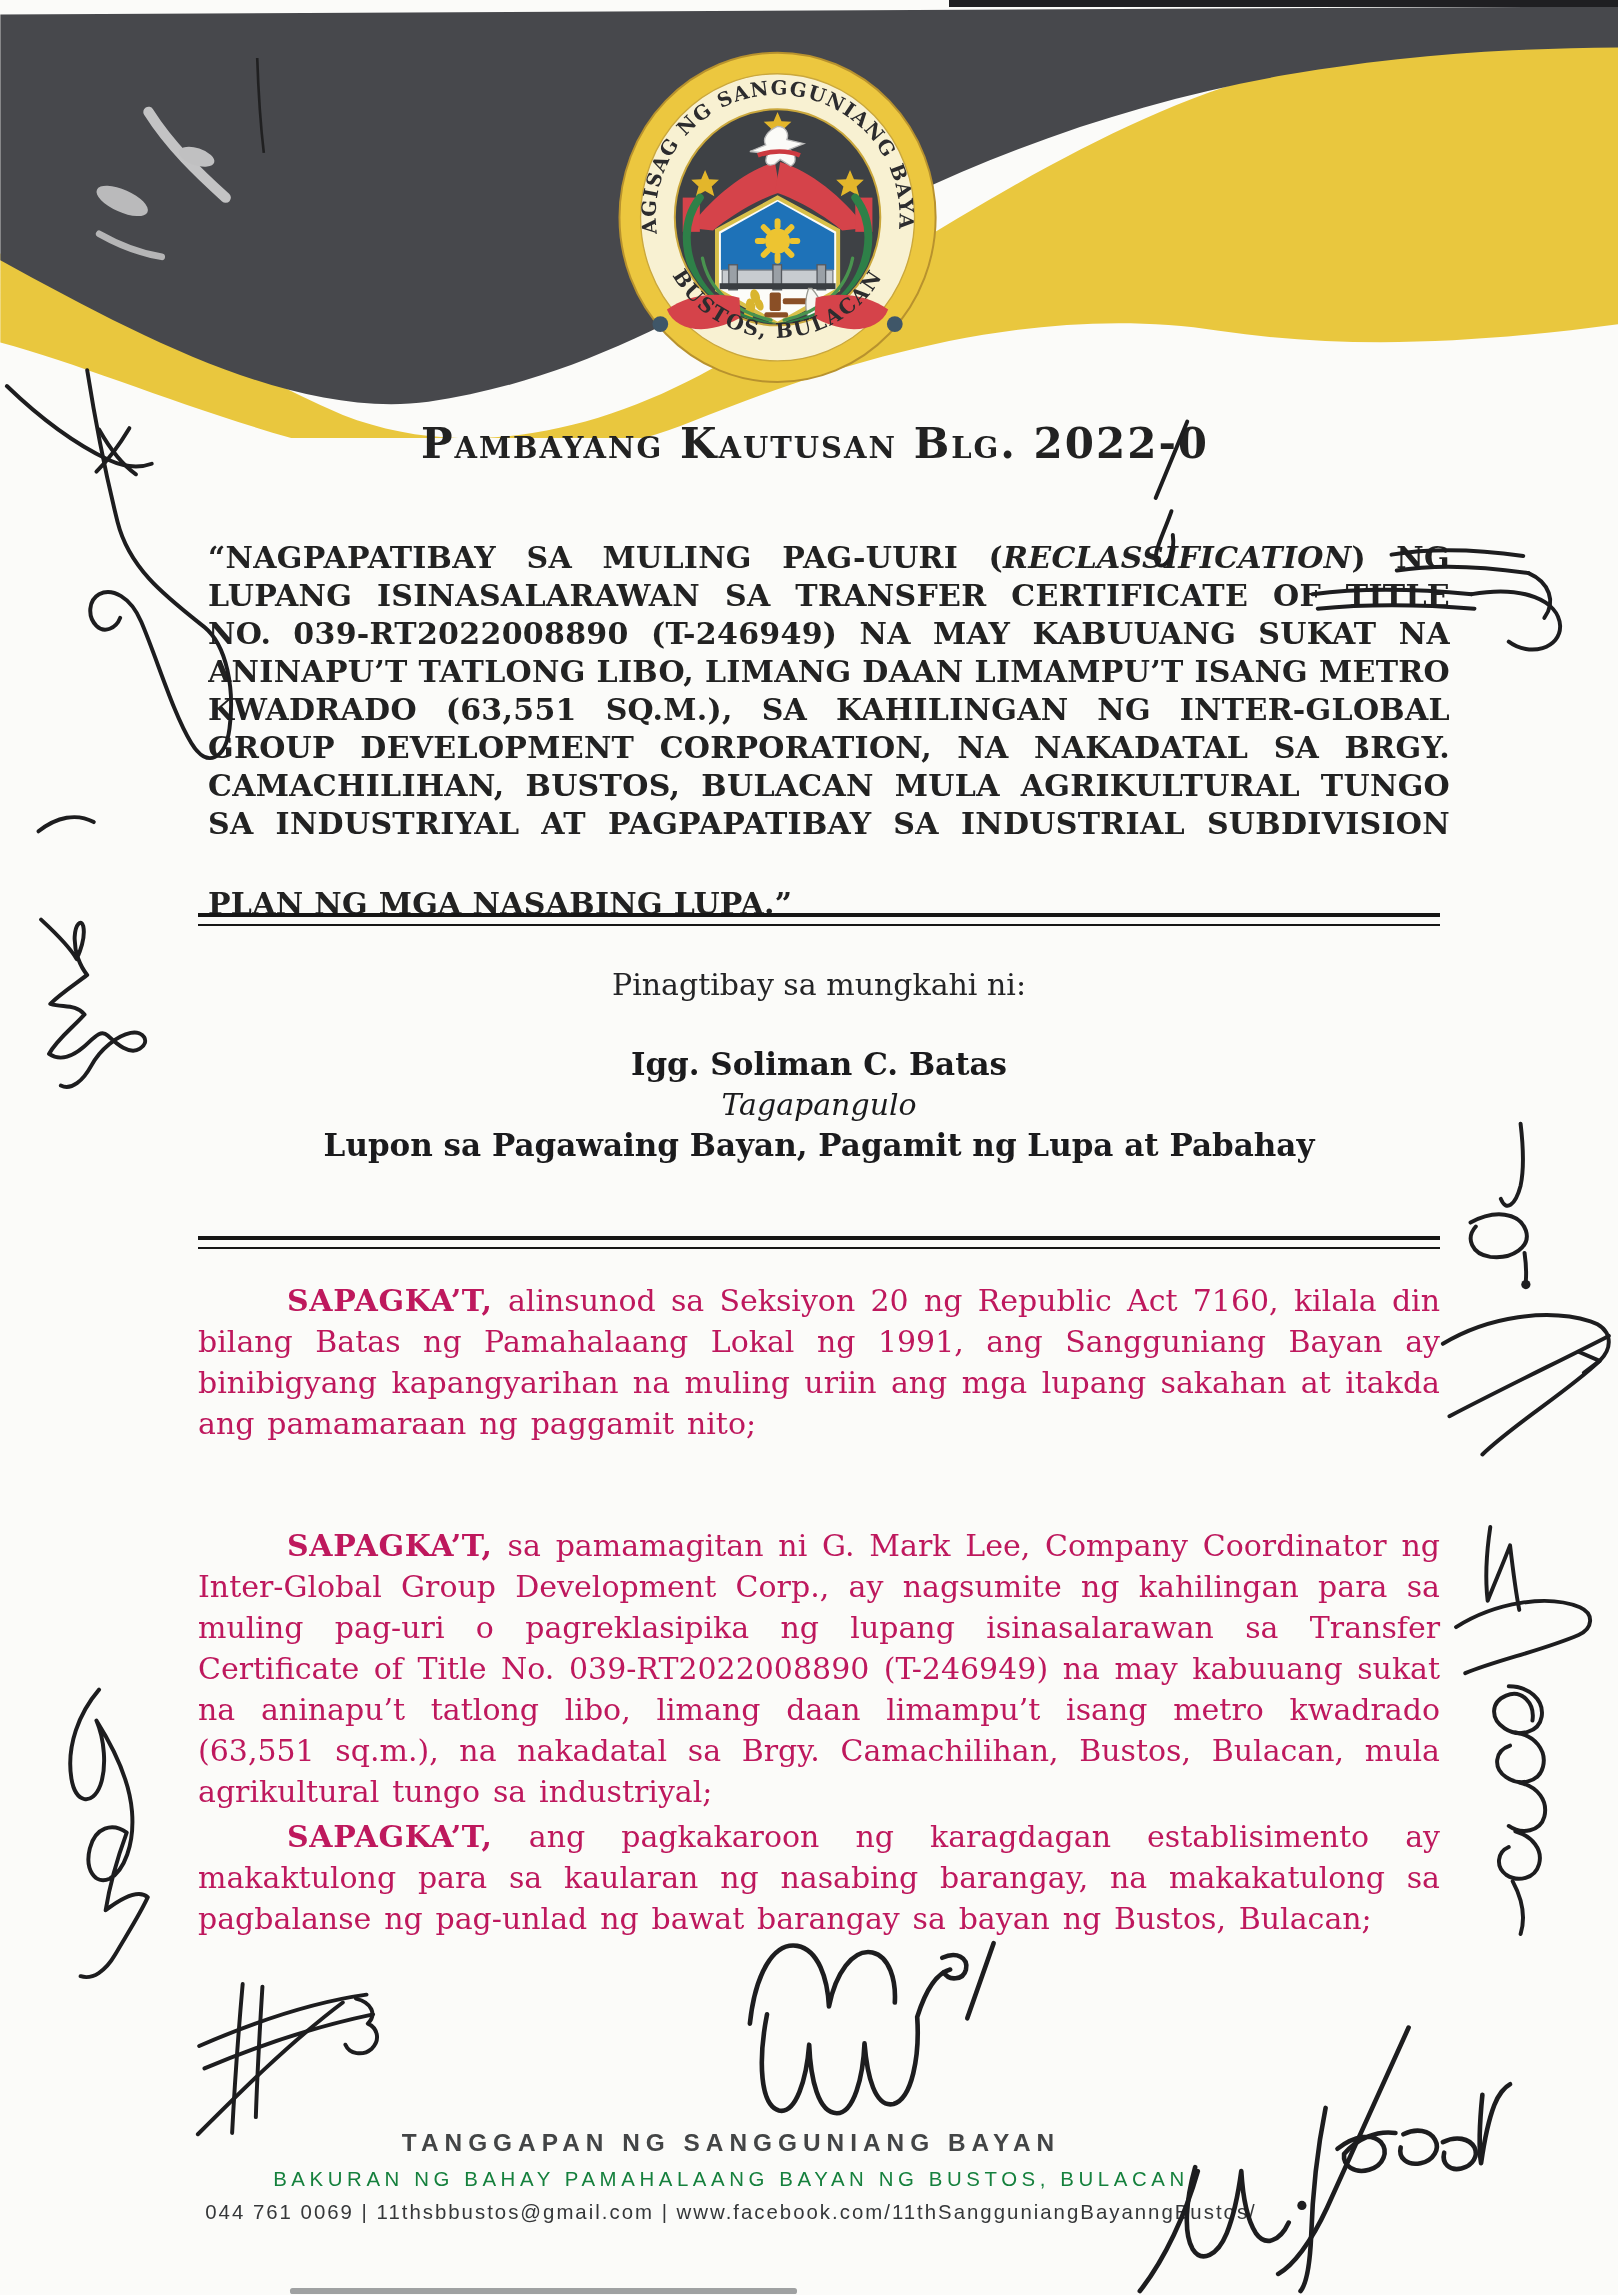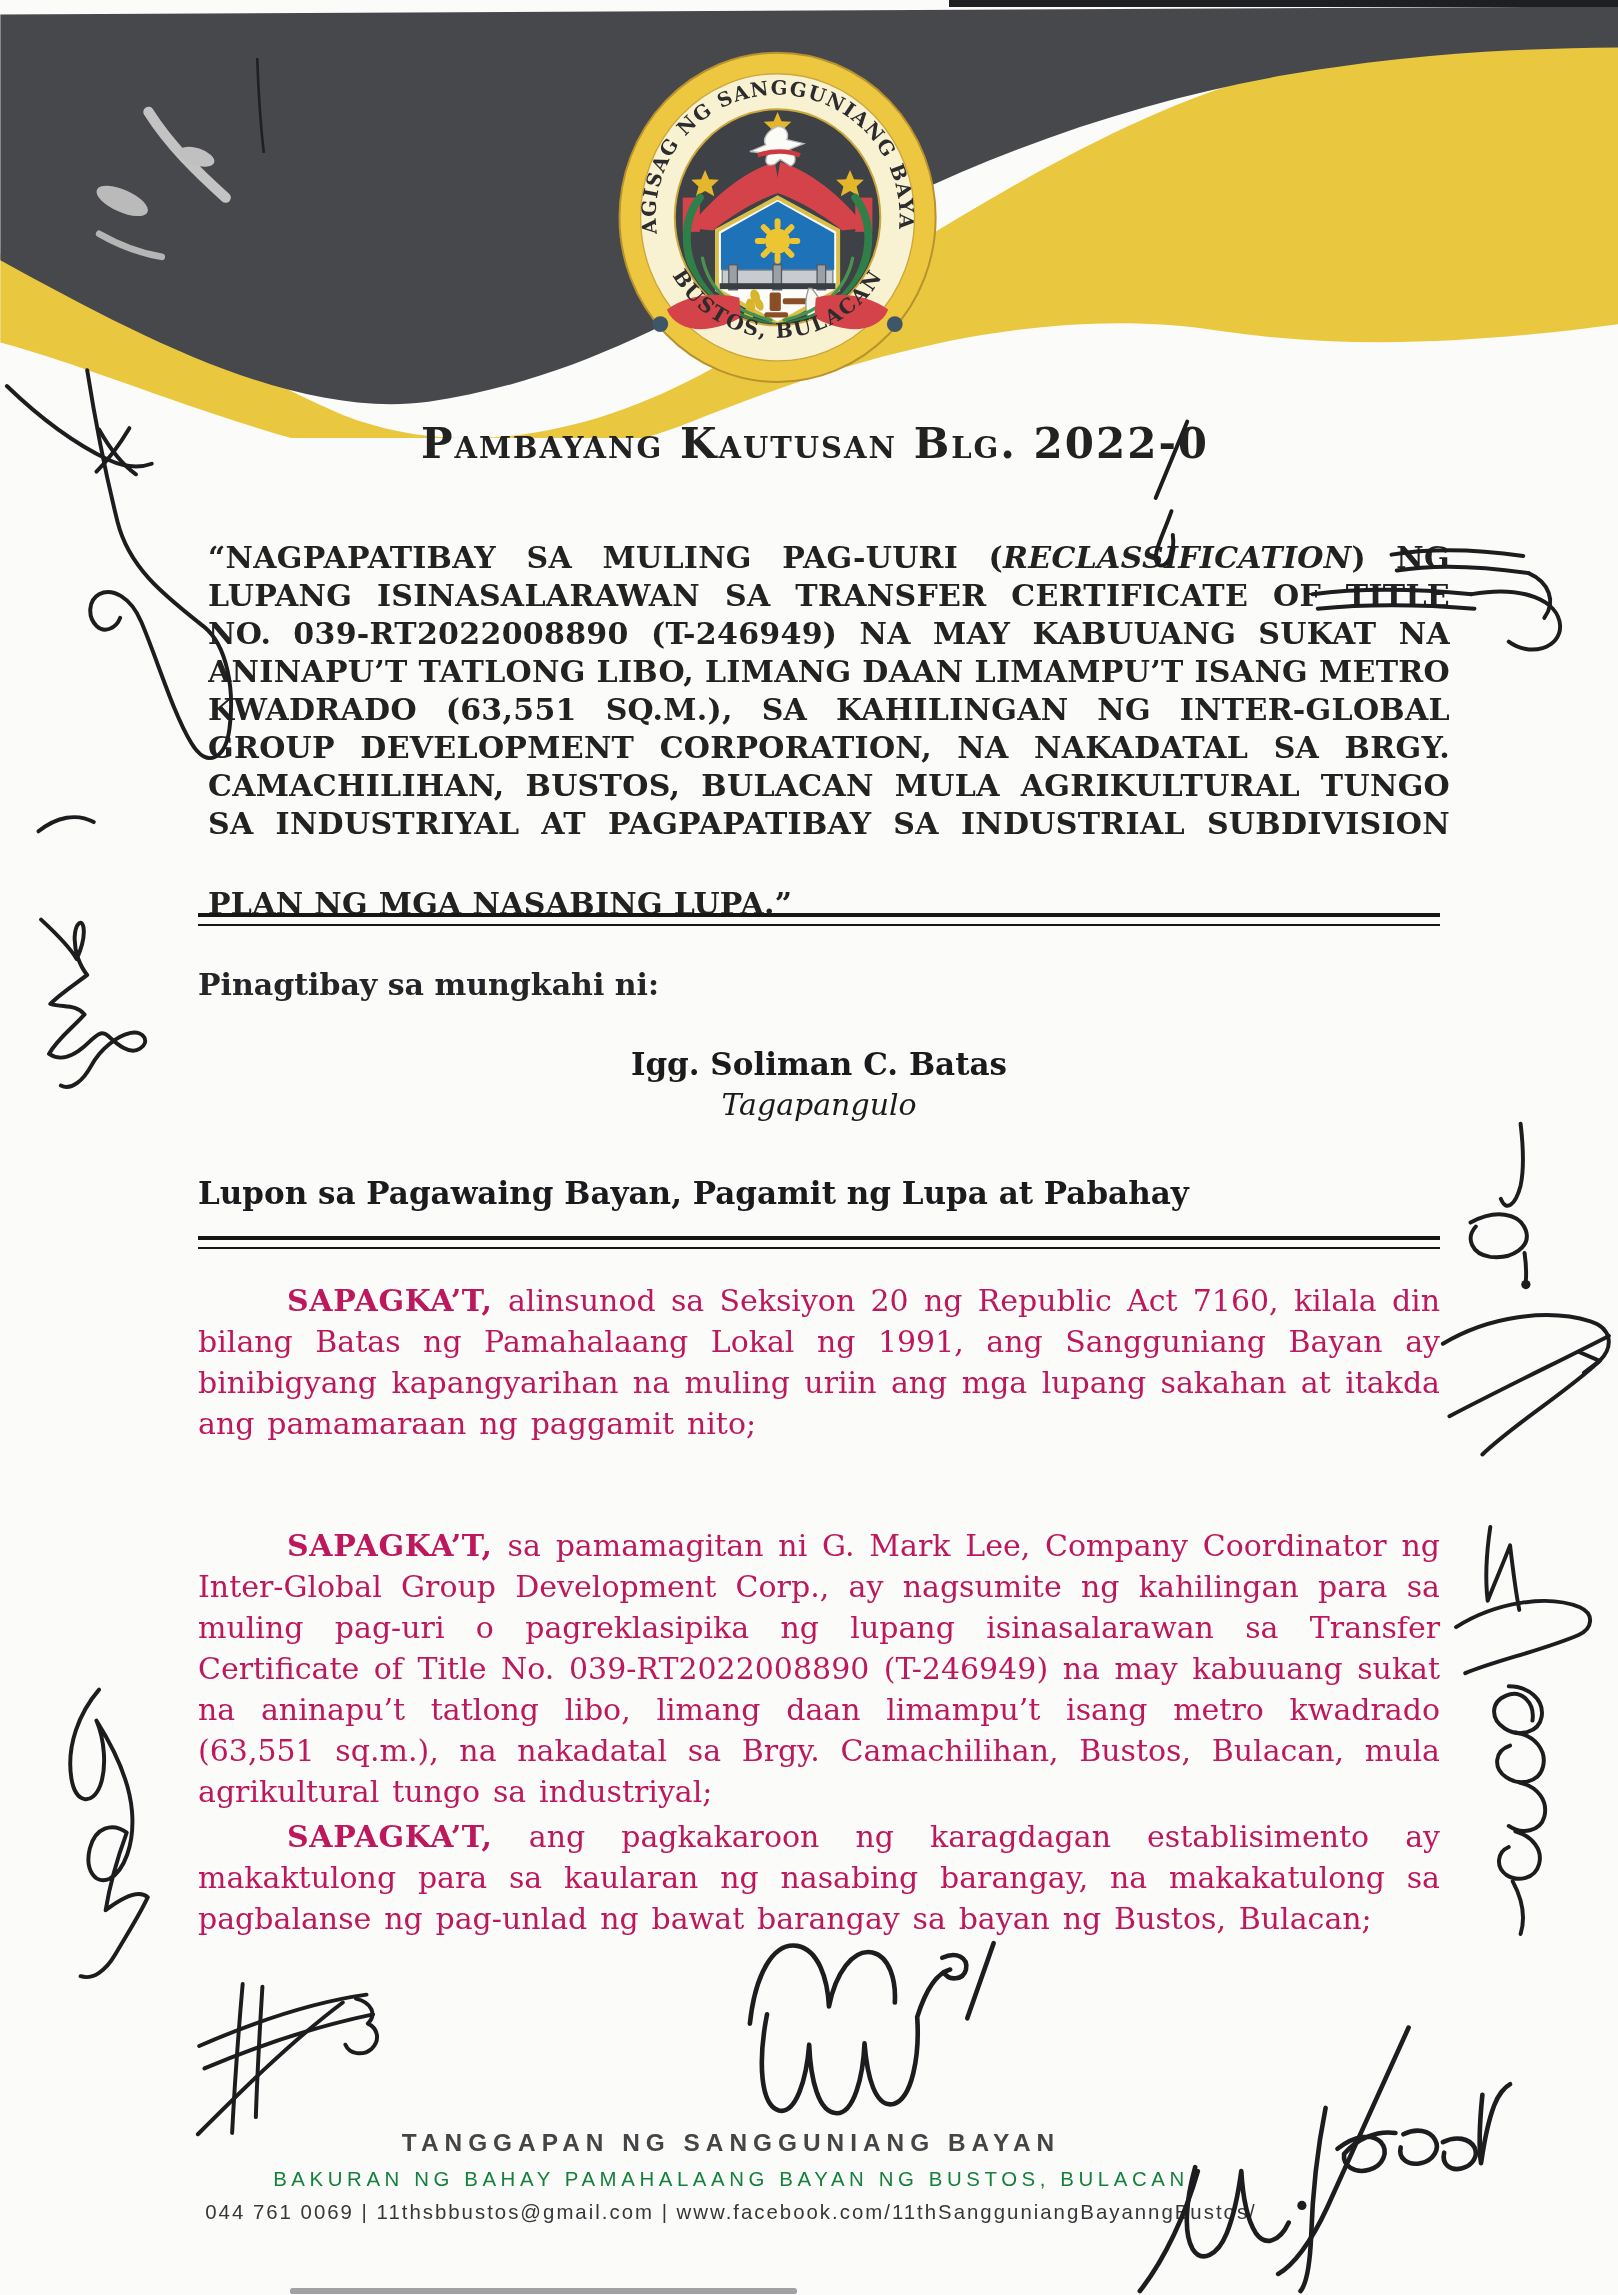--- a/index.html
+++ b/index.html
@@ -33,24 +33,24 @@
   .jline-last{text-align:left;text-align-last:left;margin-top:42px;}
   .ital{font-style:italic;}
   
   .double-rule{
     position:absolute;left:198px;width:1242px;height:7.2px;
     border-top:4px solid #161616;border-bottom:2px solid #161616;
   }
   #rule-top{top:913px;}
   #rule-bottom{top:1236px;}
   
-  #proposal-intro{position:absolute;top:967px;left:198px;width:1242px;text-align:left;font-size:30px;color:#252527;font-weight:bold;}
+  #proposal-intro{position:absolute;top:967px;left:198px;width:1242px;text-align:center;font-size:30px;color:#252527;}
   #proponent-name{position:absolute;top:1046px;left:198px;width:1242px;text-align:center;font-size:31px;font-weight:bold;}
   #proponent-position{position:absolute;top:1087px;left:198px;width:1242px;text-align:center;font-size:30px;font-style:italic;}
-  #committee-name{position:absolute;top:1127px;left:198px;width:1242px;font-size:31px;font-weight:bold;margin-top:48px;}
+  #committee-name{position:absolute;top:1127px;left:198px;width:1242px;text-align:center;font-size:31px;font-weight:bold;}
   
   .clause{
     position:absolute;left:198px;width:1242px;
     font-size:30px;line-height:41px;
     text-align:justify;word-spacing:3.3px;
     text-indent:89px;margin:0;color:#be185d;
   }
   #clause-1{top:1280px;}
   #clause-2{top:1525px;}
   #clause-3{top:1816px;}

